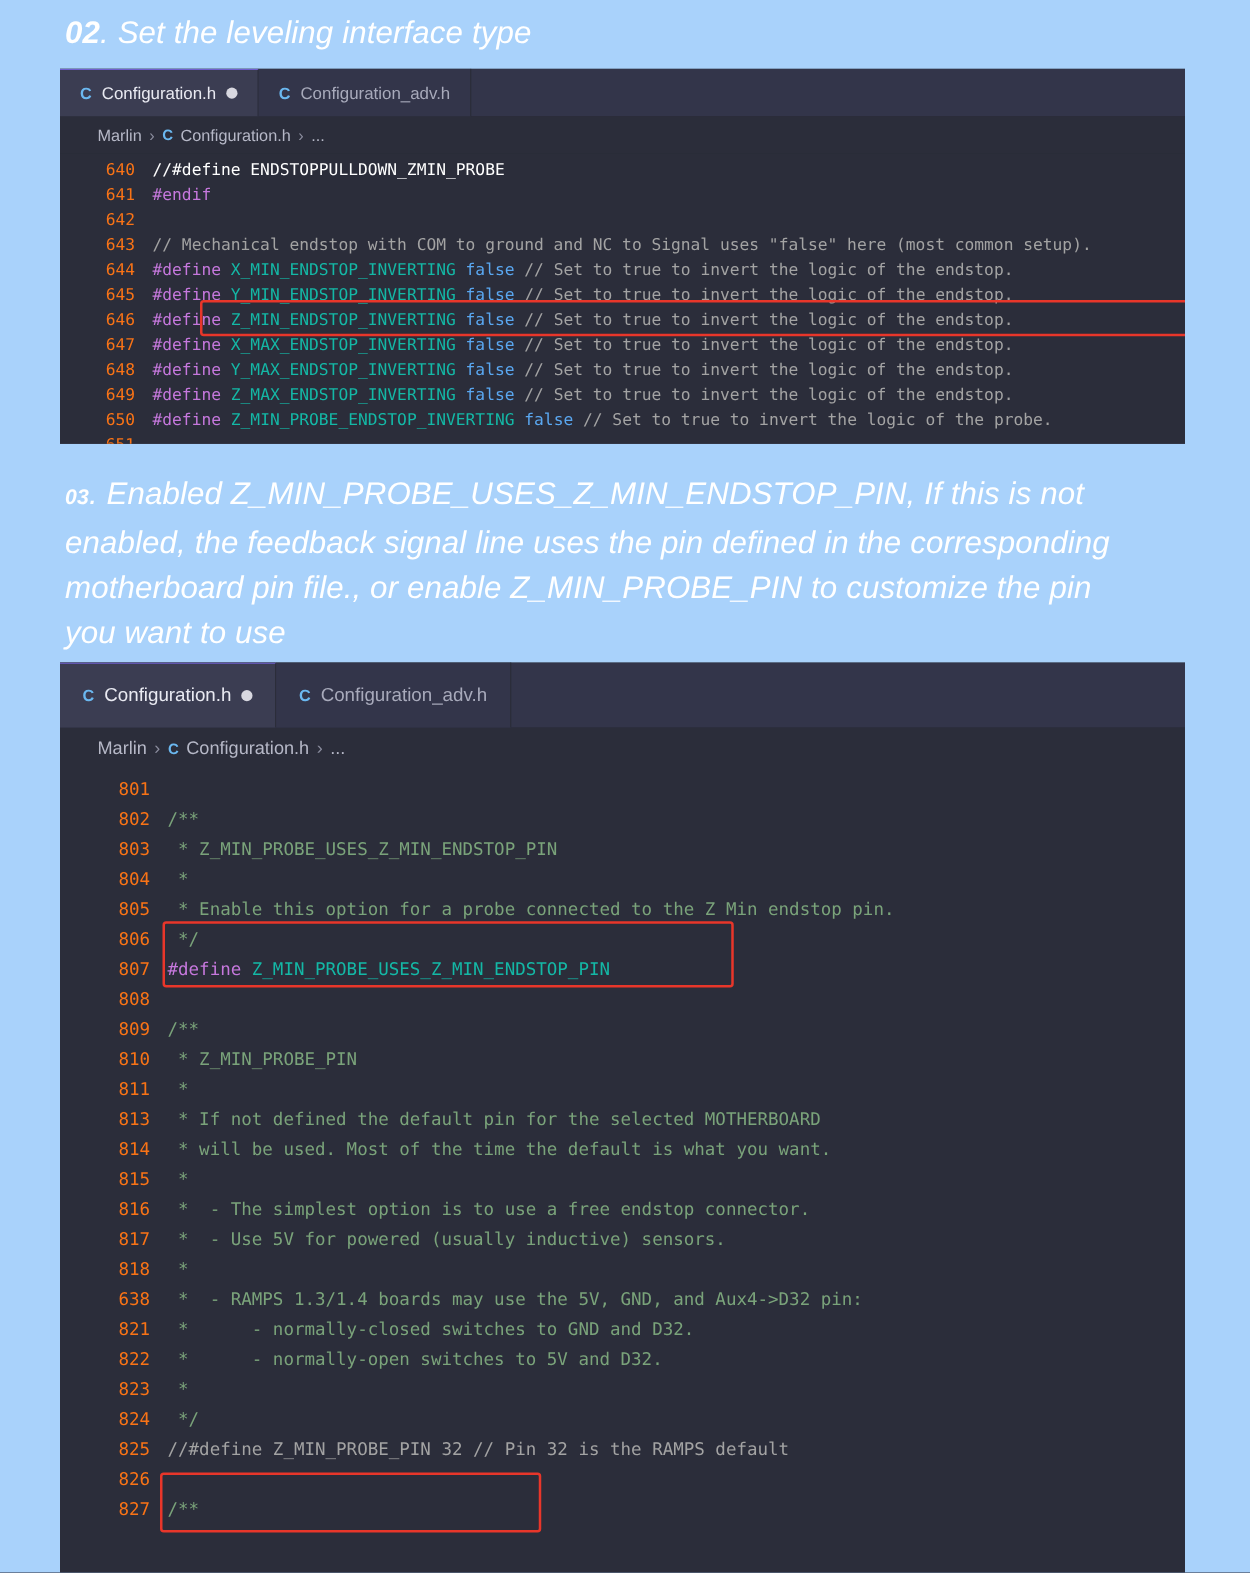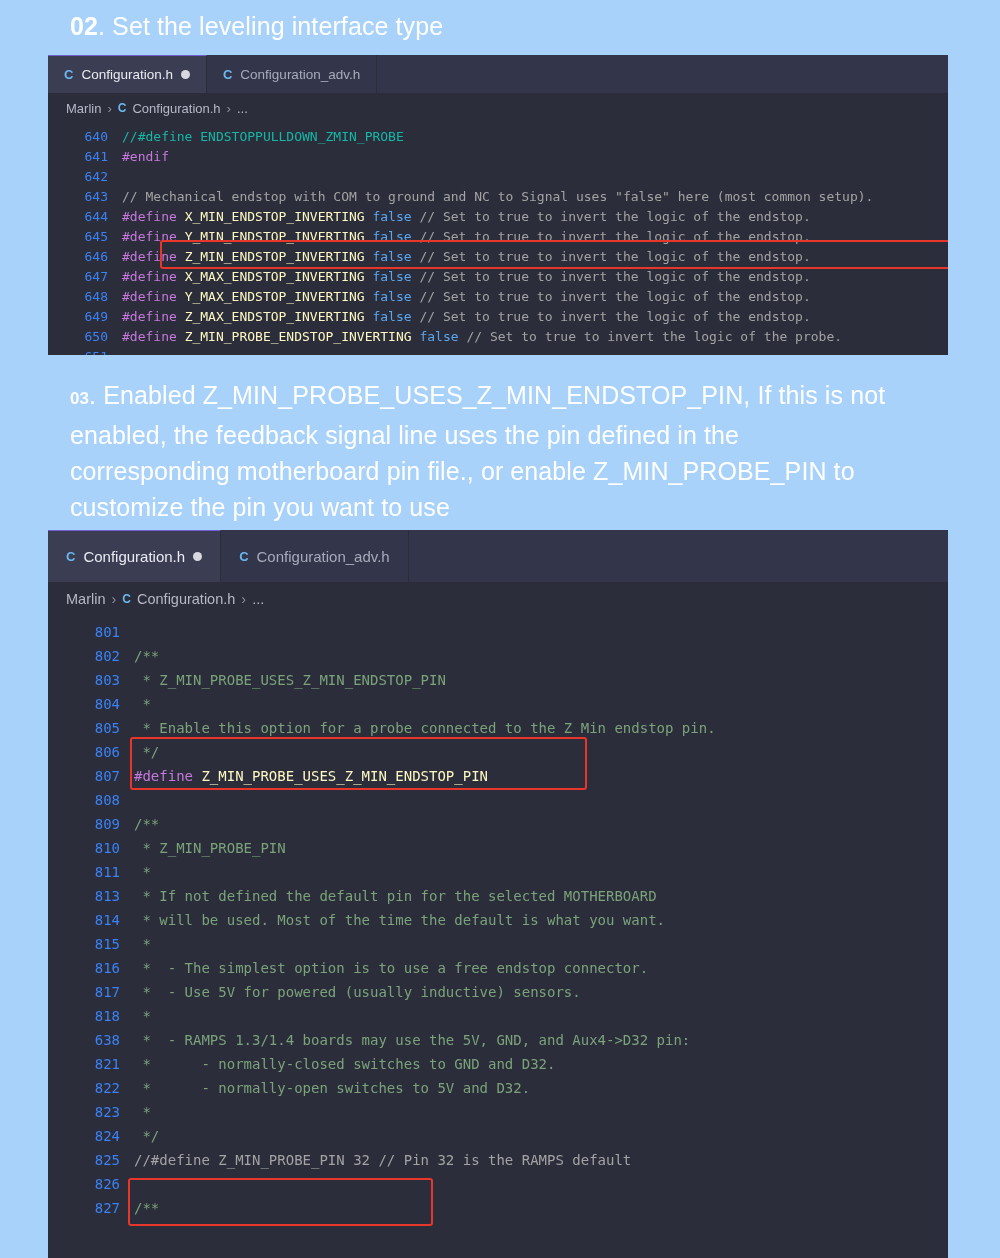--- a/index.html
+++ b/index.html
@@ -14,22 +14,23 @@
     overflow: hidden;
     position: relative;
   }
 
   
   .step-heading {
     color: #ffffff;
     font-size: 25px;
     line-height: 36px;
     font-weight: 400;
-    padding: 0 70px;
+    padding: 0 52px;
     letter-spacing: 0.1px;
+    font-style: italic;
   }
   .step-heading .num {
     font-weight: 700;
     color: #ffffff;
   }
   #heading-02 {
     position: absolute;
     left: 0;
     top: 8px;
   }
@@ -97,21 +98,21 @@
     border-radius: 50%;
     background: #d8d8e0;
     display: inline-block;
   }
 
   .breadcrumb {
     display: flex;
     align-items: center;
     gap: 6px;
     height: 30px;
-    padding: 0 18px;
+    padding: 0 30px;
     font-size: 13px;
     color: #b6b8c7;
     background: #2b2d3a;
   }
   #editor-2 .breadcrumb { height: 34px; font-size: 14.5px; }
   .breadcrumb .clang { color: #6bb8f0; font-weight: 700; font-size: 12px; }
   .breadcrumb .sep { color: #8b8d9e; }
 
   .code-area {
     position: relative;
@@ -133,34 +134,34 @@
     height: 20px;
   }
   #editor-2 .code-line { height: 24px; }
 
   .ln {
     width: 74px;
     flex: 0 0 74px;
     text-align: right;
     padding-right: 14px;
     box-sizing: border-box;
-    color: #3b82f6;
+    color: #f97316;
     user-select: none;
   }
   #editor-2 .ln { width: 86px; flex: 0 0 86px; }
 
   .code-txt { white-space: pre; }
 
   
   .c-com { color: #a3a3a3; }
   .c-key { color: #c678dd; }
-  .c-id  { color: #fef9c3; }
+  .c-id  { color: #14b8a6; }
   .c-val { color: #5aa7f0; text-align: center; }
   .c-doc { color: #7aa37a; }
-  .c-dim { color: #14b8a6; }
+  .c-dim { color: #ffffff; }
 
   
   .redbox {
     position: absolute;
     border: 2px solid #e8362a;
     border-radius: 3px;
     pointer-events: none;
   }
   #redbox-1 { left: 112px; top: 185px; width: 795px; height: 25px; }
   #redbox-2 { left: 82px; top: 207px; width: 453px; height: 49px; }

